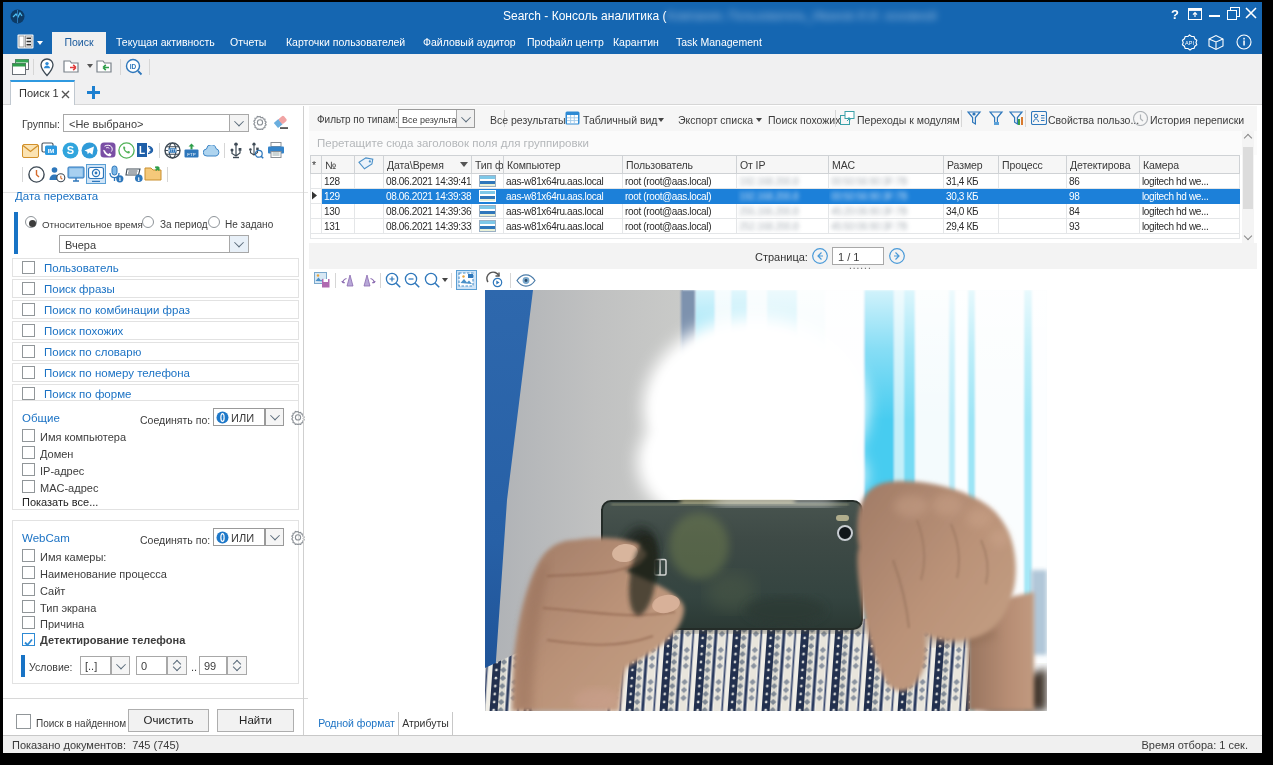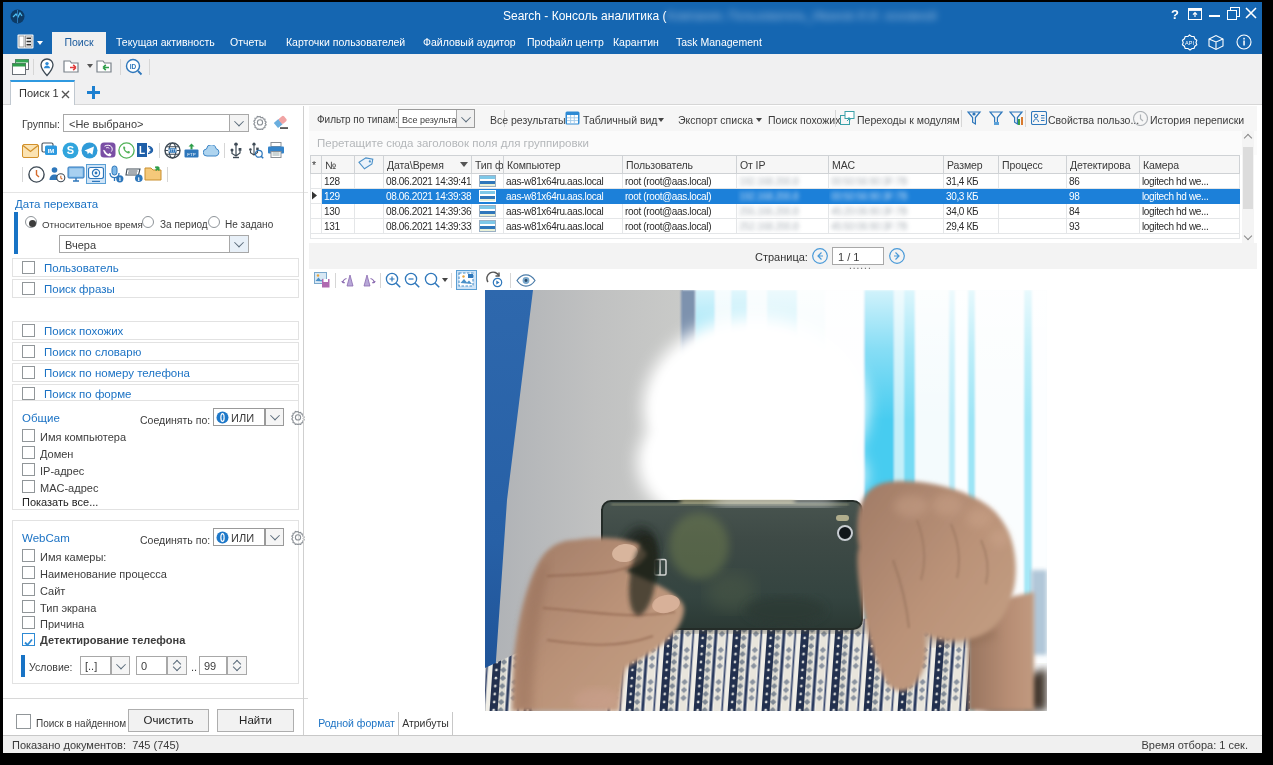--- a/index.html
+++ b/index.html
@@ -283,40 +283,44 @@
         <text x="13.8" y="14.8" font-size="7" fill="#fff" text-anchor="middle" font-weight="bold" font-family="Liberation Serif">i</text>
       </svg>
     <svg class="ico" style="left:141px;top:59px" width="18" height="17" viewBox="0 0 18 17">
         <path d="M1 3h6l2 2h8v10H1z" fill="#f5c97a" stroke="#c98f2e"></path>
         <path d="M13 6V1.5M13 1.5l-2.5 2.5M13 1.5l2.5 2.5" stroke="#2e9e49" stroke-width="1.6" fill="none" transform="rotate(40 13 4)"></path>
       </svg>
     <div class="sep" style="left:164px;top:61px;height:15px;"></div>
 
     <div class="sep" style="left:0;top:86px;height:1px;width:305px;background:#e4e4e4"></div>
 
-    <span class="abs bluetxt" style="left:12px;top:92px;font-size:11.5px;">Дата перехвата</span>
+    <span class="abs bluetxt" style="left:12px;top:84px;font-size:11.5px;">Дата перехвата</span>
     <div class="vbar" style="left:11px;top:106px;height:42px;"></div>
     <div class="radio on" style="left:22px;top:110px;"></div>
     <span class="lbl abs" style="left:39px;top:113px;font-size:9.8px;">Относительное время</span>
     <div class="radio" style="left:139px;top:110px;"></div>
     <span class="lbl abs" style="left:157px;top:113px;font-size:10px;">За период</span>
     <div class="radio" style="left:205px;top:110px;"></div>
     <span class="lbl abs" style="left:222px;top:113px;font-size:10px;">Не задано</span>
     <div class="combo" style="left:56px;top:129px;width:190px;height:18px;">
       <span class="lbl abs" style="left:5px;top:3px;">Вчера</span>
       <div class="btn chev" style="background:#e8f0f8;"></div>
     </div>
 
     <div class="itemrow" style="top:152px;">
         <div class="cb"></div>
         <span class="t">Пользователь</span>
       </div>
     <div class="itemrow" style="top:173px;">
         <div class="cb"></div>
         <span class="t">Поиск фразы</span>
+      </div>
+    <div class="itemrow" style="top:194px;">
+        <div class="cb"></div>
+        <span class="t">Поиск по комбинации фраз</span>
       </div>
     <div class="itemrow" style="top:215px;">
         <div class="cb"></div>
         <span class="t">Поиск похожих</span>
       </div>
     <div class="itemrow" style="top:236px;">
         <div class="cb"></div>
         <span class="t">Поиск по словарю</span>
       </div>
     <div class="itemrow" style="top:257px;">

